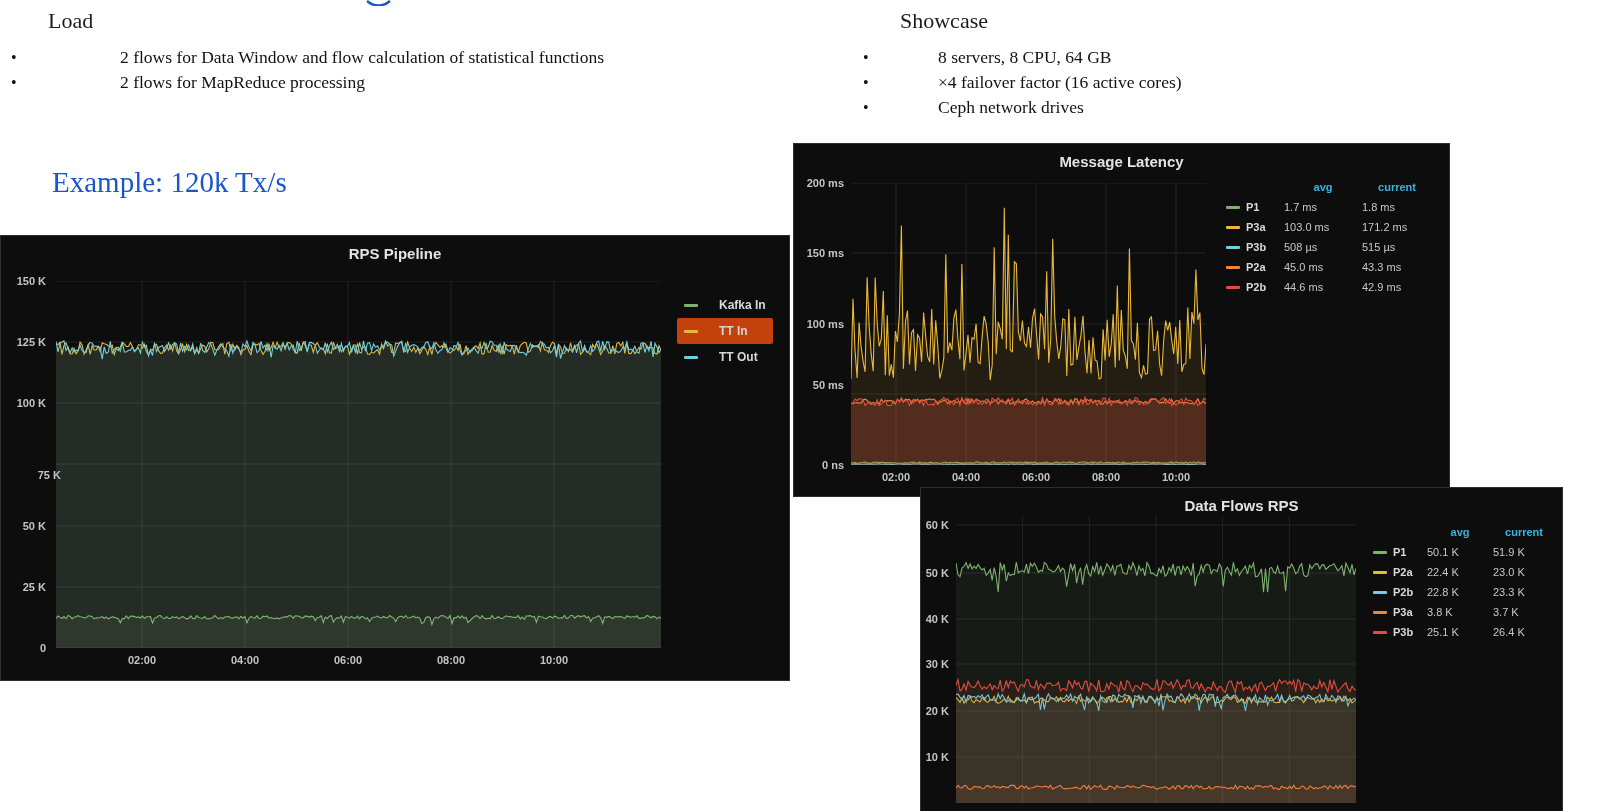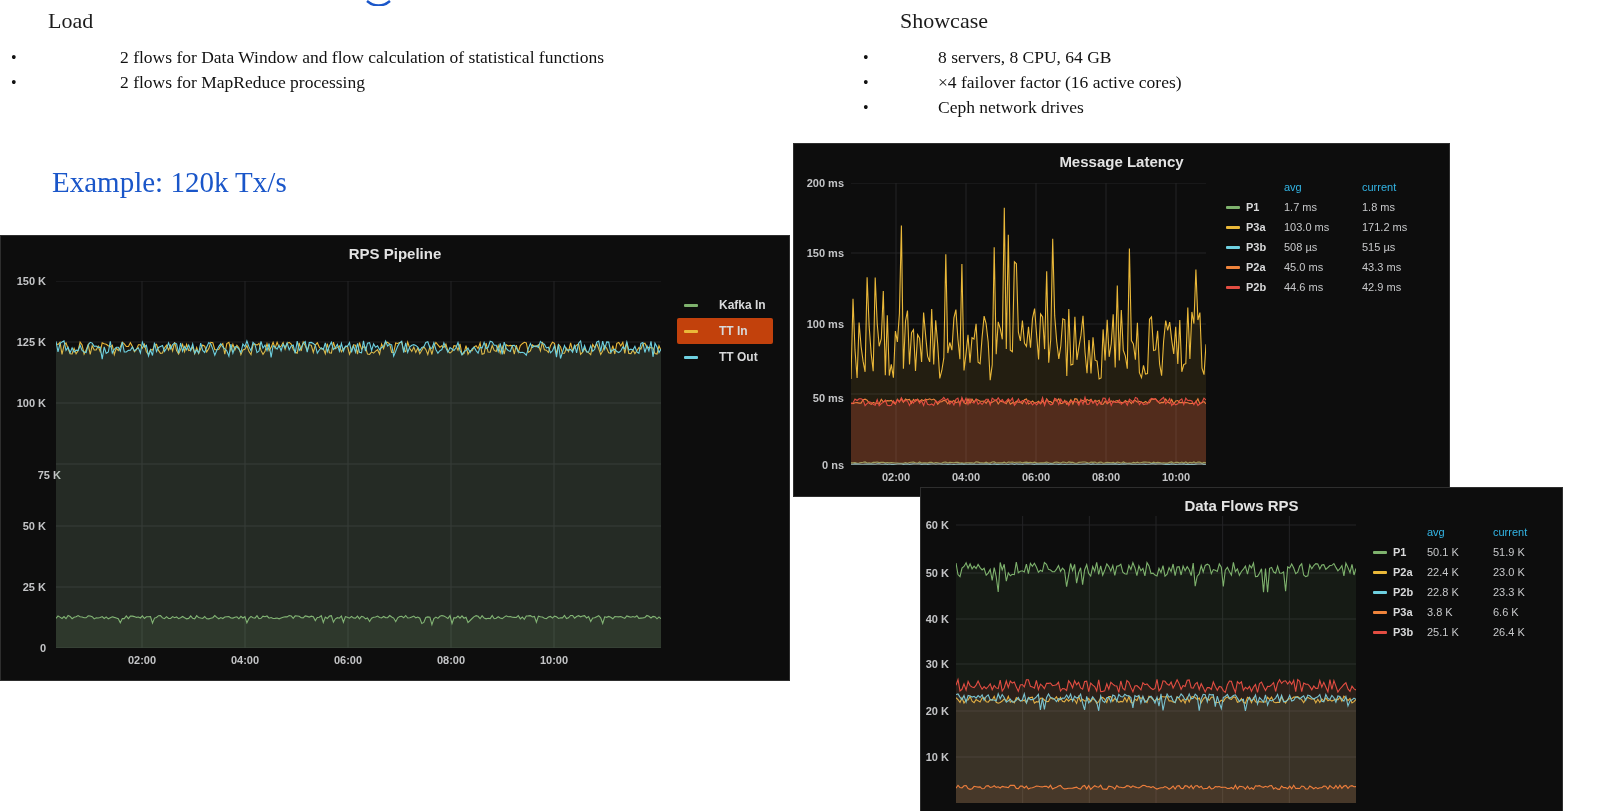--- a/index.html
+++ b/index.html
@@ -27,21 +27,21 @@
   .xtick{position:absolute;color:#c3c4c6;font-size:11px;font-weight:bold;transform:translateX(-50%);white-space:nowrap}
 
   
   .legend-list{position:absolute}
   .legend-item{display:flex;align-items:center;height:26px;gap:21px;padding:0 7px;border-radius:2px}
   .legend-item.hl{background:#c2410c}
   .legend-dash{width:14px;height:3px;border-radius:1px;flex:0 0 auto}
   .legend-label{color:#d8d9da;font-size:12px;font-weight:bold;white-space:nowrap}
   .legend-table{position:absolute;display:grid;grid-auto-rows:20px;align-items:center}
   .lt-cell{font-size:11px;white-space:nowrap}
-  .lt-h{color:#33b5e5;font-weight:normal;text-align:left}
+  .lt-h{color:#33b5e5;font-weight:bold;text-align:center}
   .lt-val{color:#c7c8ca;font-weight:400;}
   .lt-name{display:flex;align-items:center;gap:6px;color:#d8d9da;font-weight:bold}
 </style>
 </head>
 <body>
 
 <div class="slide">
 
   <svg id="title-fragment" width="30" height="6">
     <path d="M1,1 C8,7 17,7 24,1" stroke="#1a56c9" stroke-width="2.4" fill="none"></path>
@@ -110,21 +110,21 @@
           <span class="legend-label">TT Out</span>
         </div>
       </div>
     </section>
 
   <section class="panel" id="panel-1" style="left:793px;top:143px;width:657px;height:354px">
     <div class="panel-title">Message Latency</div>
   <div class="ytick" style="top: 39px; left: 2px; width: 48px;">200 ms</div>
       <div class="ytick" style="top: 109px; left: 2px; width: 48px;">150 ms</div>
       <div class="ytick" style="top: 180px; left: 2px; width: 48px;">100 ms</div>
-      <div class="ytick" style="top: 254px; left: 2px; width: 48px;">50 ms</div>
+      <div class="ytick" style="top: 241px; left: 2px; width: 48px;">50 ms</div>
       <div class="ytick" style="top: 321px; left: 2px; width: 48px;">0 ns</div>
       <div class="xtick" style="left: 102px; top: 327px;">02:00</div>
       <div class="xtick" style="left: 172px; top: 327px;">04:00</div>
       <div class="xtick" style="left: 242px; top: 327px;">06:00</div>
       <div class="xtick" style="left: 312px; top: 327px;">08:00</div>
       <div class="xtick" style="left: 382px; top: 327px;">10:00</div>
       <svg width="355" height="282" style="position: absolute; left: 57px; top: 39px;">
         <line x1="0" x2="355" y1="0" y2="0" stroke="#242426" stroke-width="1"></line>
         <line x1="0" x2="355" y1="70" y2="70" stroke="#242426" stroke-width="1"></line>
         <line x1="0" x2="355" y1="141" y2="141" stroke="#242426" stroke-width="1"></line>
@@ -232,21 +232,21 @@
           <span class="legend-dash" style="background: rgb(110, 208, 224);"></span>
           <span>P2b</span>
         </div>
         <div class="lt-cell lt-val">22.8 K</div>
         <div class="lt-cell lt-val">23.3 K</div>
         <div class="lt-cell lt-name">
           <span class="legend-dash" style="background: rgb(239, 132, 60);"></span>
           <span>P3a</span>
         </div>
         <div class="lt-cell lt-val">3.8 K</div>
-        <div class="lt-cell lt-val">6.6 K</div>
+        <div class="lt-cell lt-val">3.7 K</div>
         <div class="lt-cell lt-name">
           <span class="legend-dash" style="background: rgb(226, 77, 66);"></span>
           <span>P3b</span>
         </div>
         <div class="lt-cell lt-val">25.1 K</div>
         <div class="lt-cell lt-val">26.4 K</div>
       </div>
     </section>
 
 </div>

